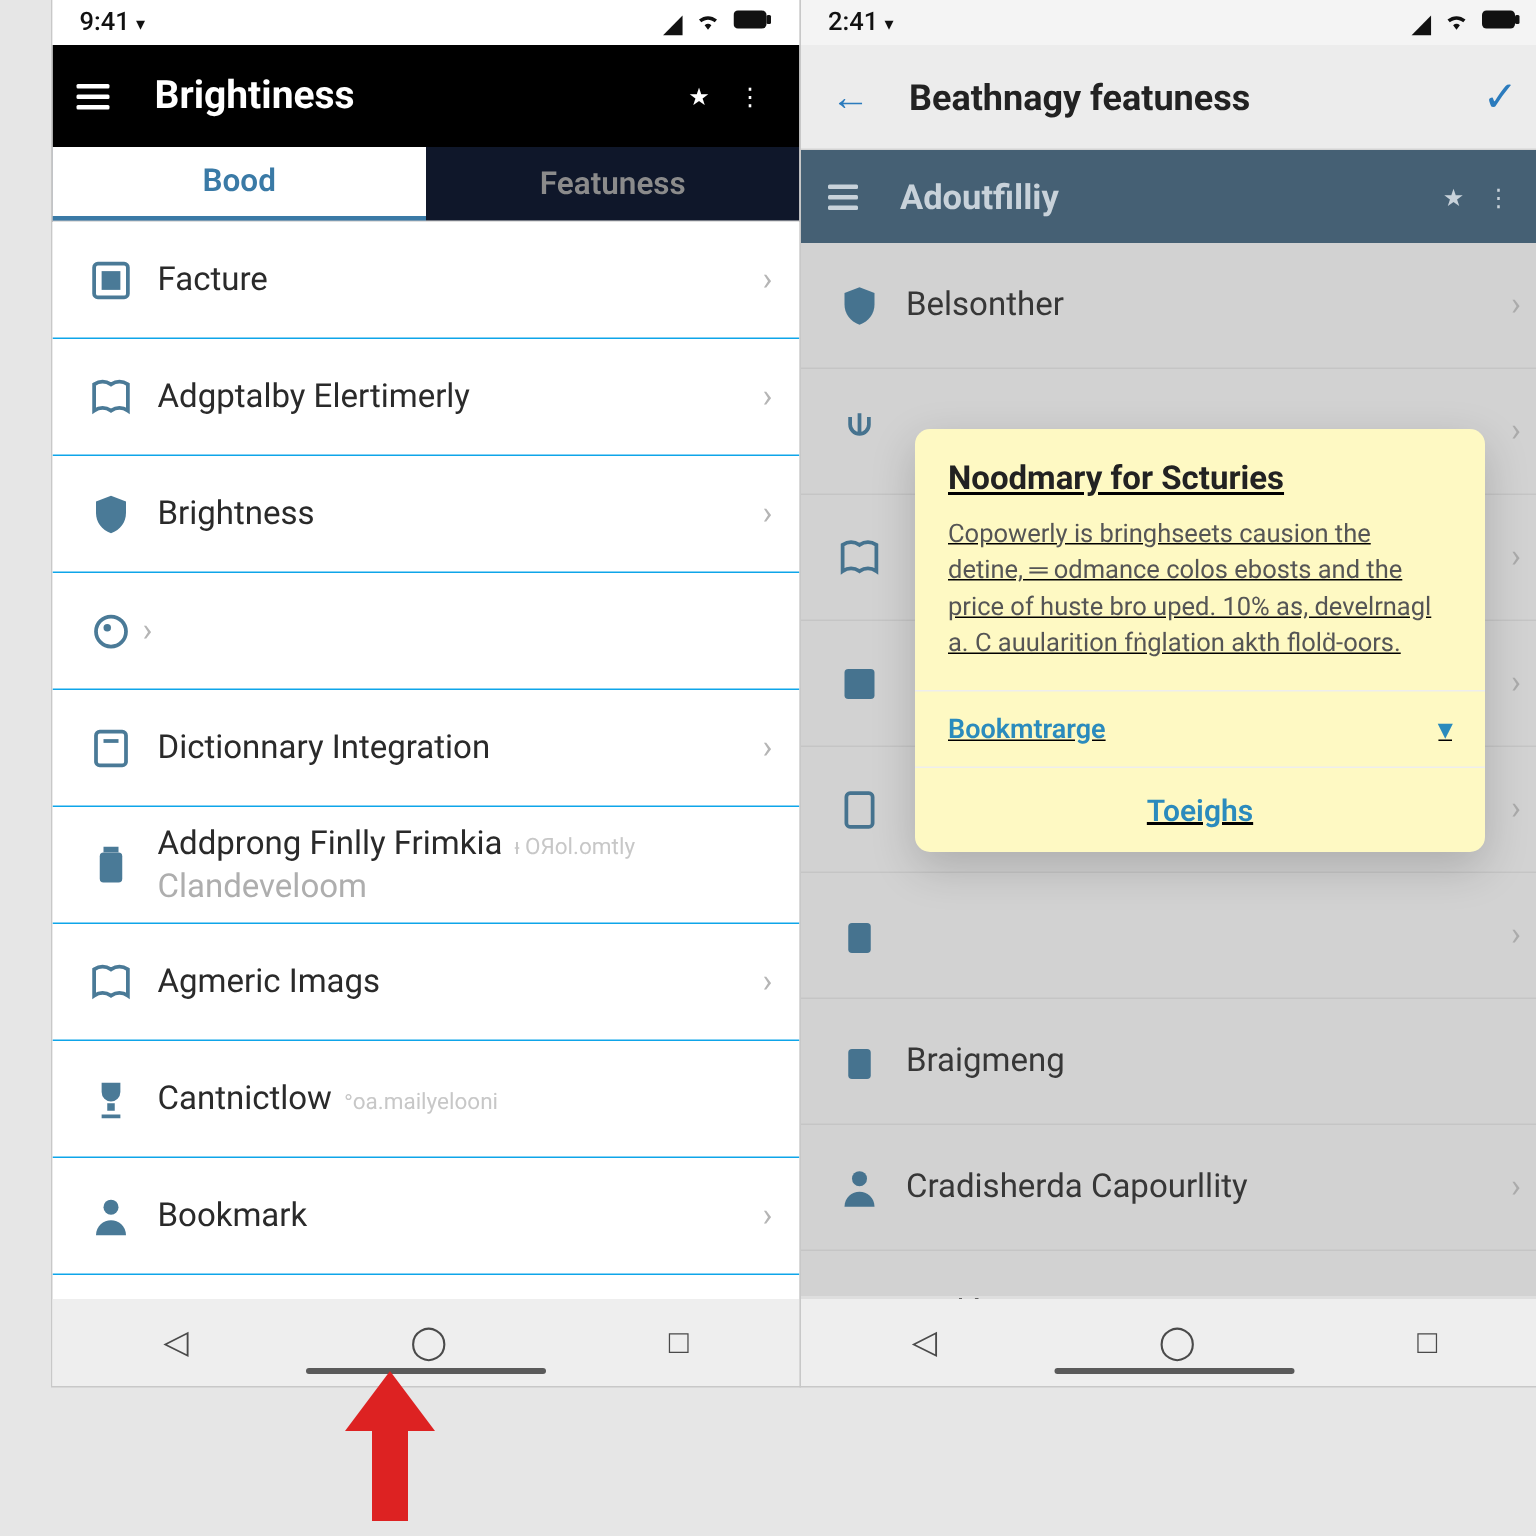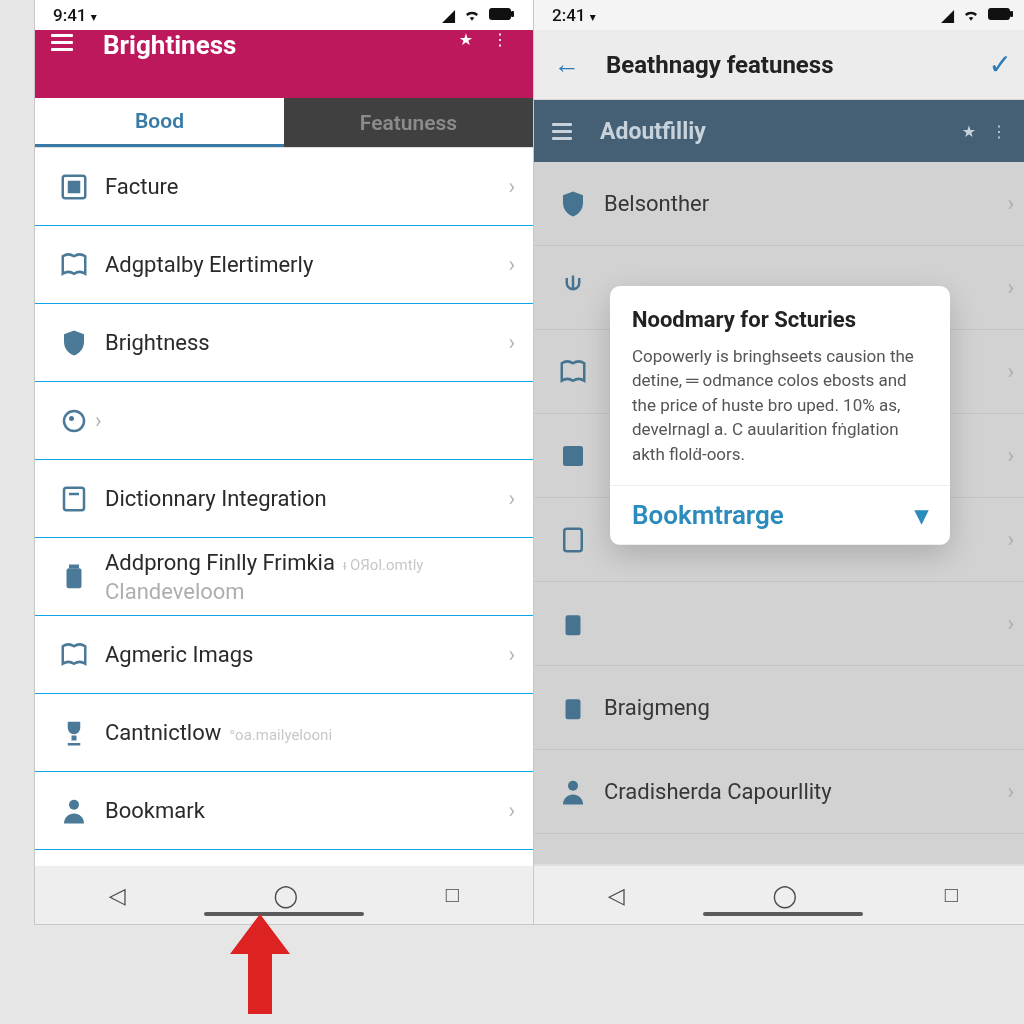--- a/index.html
+++ b/index.html
@@ -13,35 +13,35 @@
   .phone.right { left: 534px; background: #ececec; }
 
   
   .status { height: 30px; display: flex; align-items: center; justify-content: space-between;
             padding: 0 18px; font-size: 17px; font-weight: 500; color: #111; background: #f4f4f4; }
   .phone.left .status { background: #fff; }
   .status .icons { display: flex; gap: 8px; align-items: center; }
   .tri { font-size: 12px; }
 
   
-  .appbar { height: 68px; background: #be185d; color: #fff; display: flex; 
+  .appbar { height: 68px; background: #000000; color: #fff; display: flex; align-items: center;
             padding: 0 16px; }
   .appbar .title { font-size: 26px; font-weight: 700; flex: 1; padding-left: 18px; }
   .appbar .ico { width: 34px; text-align: center; }
   .ham div { width: 22px; height: 3px; background: #fff; margin: 4px 0; border-radius: 1px; }
 
   
   .appbar2 { height: 70px; background: #ececec; color: #222; display: flex; align-items: center;
              padding: 0 20px; border-bottom: 1px solid #d4d4d4; }
   .appbar2 .title { font-size: 24px; font-weight: 700; flex: 1; padding-left: 26px; }
   .arrow-back { color: #2b7bbd; font-size: 26px; font-weight: 700; }
   .check { color: #2b7bbd; font-size: 28px; }
 
   
-  .tabs { height: 50px; display: flex; background: #404040; border-bottom: 1px solid #e0e0e0; }
+  .tabs { height: 50px; display: flex; background: #0f172a; border-bottom: 1px solid #e0e0e0; }
   .tab { flex: 1; display: flex; align-items: center; justify-content: center;
          font-size: 21px; font-weight: 600; color: #8b8b8b; }
   .tab.active { color: #3a7aa6; border-bottom: 3px solid #3a7aa6; background: #fff; }
 
   
   .list { background: #fff; }
   .row { display: flex; align-items: center; padding: 0 18px; min-height: 78px;
          border-bottom: 1px solid #0ea5e9; }
   .row .ric { width: 42px; color: #4a7a97; display:flex; align-items:center; justify-content:center; }
   .row .txt { flex: 1; padding-left: 10px; }
@@ -58,27 +58,27 @@
   .hamR div { width: 20px; height: 3px; background: #c8d2da; margin: 4px 0; border-radius: 1px; }
 
   .listR { background: #dedede; }
   .listR .row { border-bottom: 1px solid #d0d0d0; min-height: 84px; }
   .listR .row .lab { color: #3a3a3a; }
   .listR .row .ric { color: #4a7a97; }
 
   
   .overlay { position: absolute; left: 0; right: 0; top: 162px; bottom: 60px;
              background: rgba(0,0,0,0.05); }
-  .dialog { position: absolute; left: 76px; top: 286px; width: 340px; background: #ffffff;
-            border-radius: 10px; box-shadow: 0 10px 30px rgba(0,0,0,0.18); overflow: hidden; }
+  .dialog { position: absolute; left: 76px; top: 286px; width: 380px; background: #fef9c3;
+            border-radius: 10px; box-shadow: 0 10px 30px rgba(0,0,0,0.18); overflow: hidden; text-decoration: underline; }
   .dialog .dtit { font-size: 22px; font-weight: 700; color: #222; padding: 20px 22px 10px; line-height: 1.25; }
   .dialog .dbody { font-size: 17px; color: #555; padding: 0 22px 18px; line-height: 1.45; }
   .dialog .dsel { display:flex; align-items:center; justify-content:space-between;
                   padding: 14px 22px; border-top: 1px solid #eee; color: #2b8bbd;
-                  font-size: 26px; font-weight: 600; }
+                  font-size: 18px; font-weight: 600; }
   .dialog .dacts { display: flex; border-top: 1px solid #eee; }
   .dialog .dacts div { flex: 1; text-align: center; padding: 16px 0; color: #2b8bbd;
                        font-size: 20px; font-weight: 600; }
   .dialog .dacts div + div { border-left: 1px solid #eee; }
 
   
   .navbar { position: absolute; left: 0; right: 0; bottom: 0; height: 58px; background: #eeeeee;
             display: flex; align-items: center; justify-content: space-around; color: #4a4a4a; }
   .navbar .nico { font-size: 22px; }
   .navbar .pill { position: absolute; bottom: 8px; left: 50%; transform: translateX(-50%);
@@ -346,20 +346,21 @@
 
     <div class="overlay"></div>
     <div class="dialog">
       <div class="dtit">Noodmary for Scturies</div>
       <div class="dbody">Copowerly is bringhseets causion the detine, ═ odmance colos ebosts and the price of huste bro uped. 10% as, develrnagl a. C auularition fṅglation akth flolḋ-oors.</div>
       <div class="dsel">
         <span>Bookmtrarge</span>
         <span>▾</span>
       </div>
       <div class="dacts">
+        <div>Toeighs</div>
       </div>
     </div>
 
     <div class="navbar">
       <span class="nico">◁</span>
       <span class="nico">◯</span>
       <span class="nico">□</span>
       <div class="pill"></div>
     </div>
   </div>

